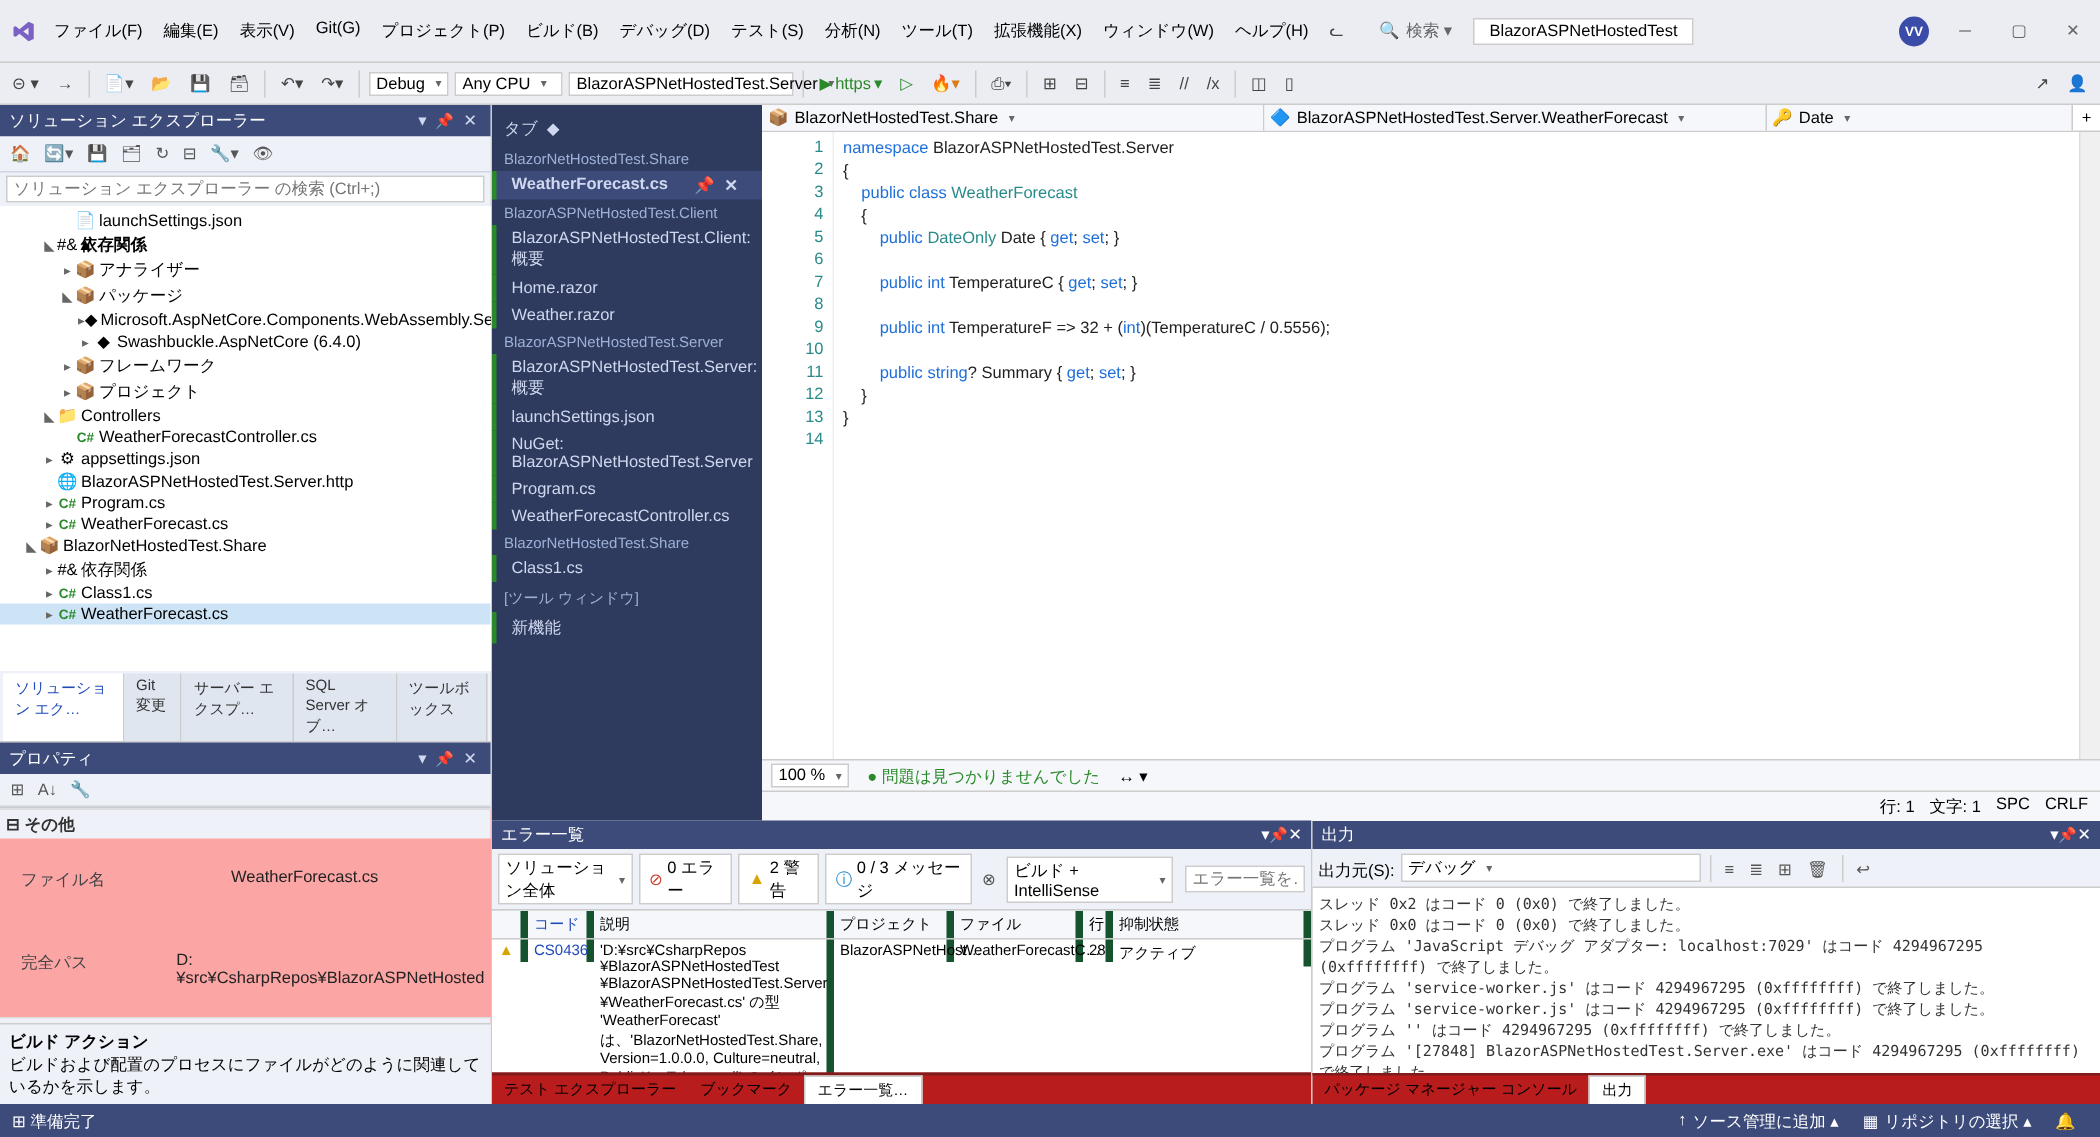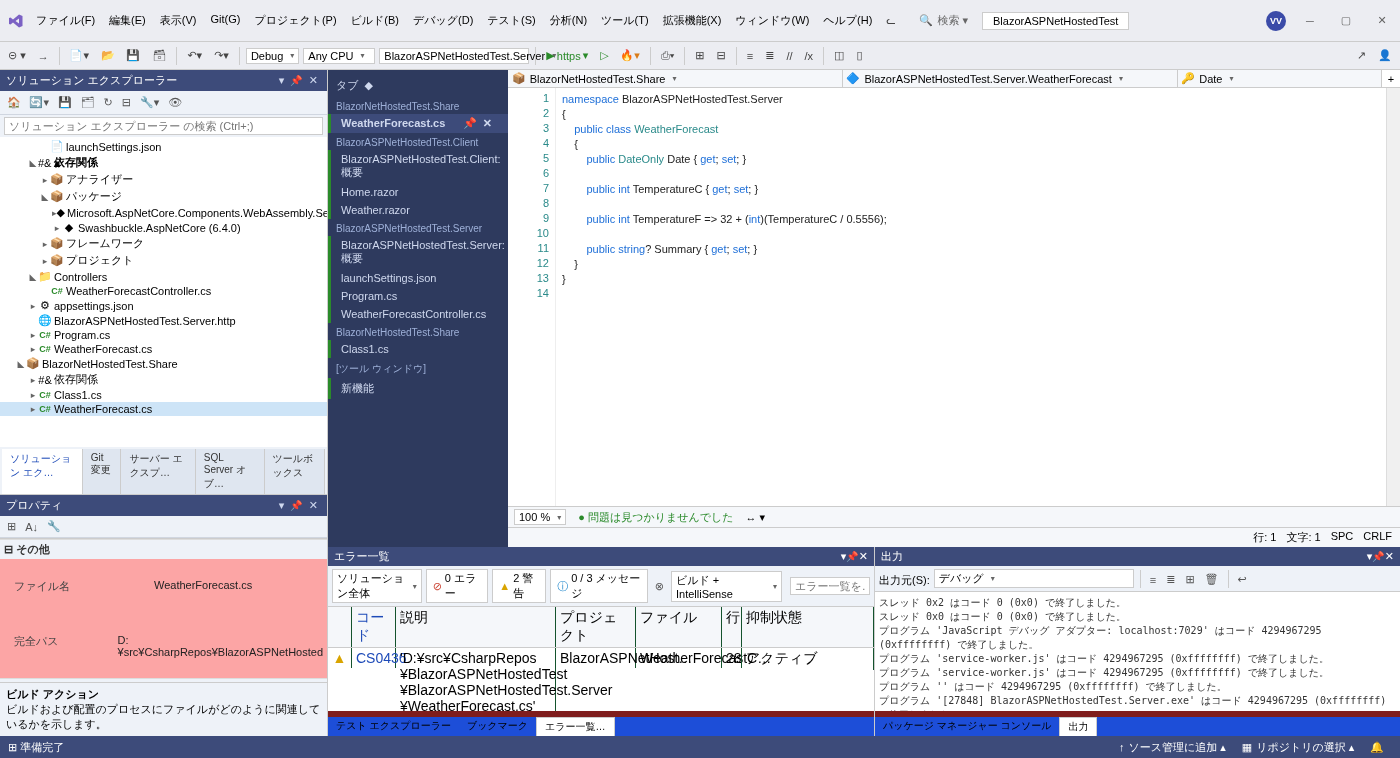--- a/index.html
+++ b/index.html
@@ -62,24 +62,24 @@
 .kw { color:#1e6fd8;} .typ{color:#2a8a8a;}
 .ed-status { border-top:1px solid #ccc; padding:2px 6px; display:flex; align-items:center; gap:12px; background:#f5f7fa; font-size:10px;}
 .ed-right-status { display:flex; gap:10px; font-size:10px; padding:2px 8px; background:#f5f7fa; border-top:1px solid #ccc; justify-content:flex-end;}
 .center-bottom { height:189px; display:flex;}
 .err-panel { flex:1; display:flex; flex-direction:column; border-right:1px solid #ccc;}
 .err-hdr { background:#3d4b7a; color:#fff; padding:2px 6px; display:flex; align-items:center;}
 .err-tools { display:flex; align-items:center; gap:4px; padding:3px 4px; background:#eef2f8; border-bottom:1px solid #ccc;}
 .pill { border:1px solid #ccc; background:#fff; padding:1px 6px; display:flex; align-items:center; gap:3px; font-size:10px;}
 .err-table { flex:1; overflow:auto; background:#fff;}
 .err-th { display:flex; border-bottom:1px solid #ccc; background:#f5f7fa;}
-.err-th>div, .err-tr>div { padding:2px 4px; font-size:14px; border-right:1px solid #14532d;}
+.err-th>div, .err-tr>div { padding:2px 4px; font-size:10px; border-right:5px solid #14532d;}
 .err-tr { display:flex; align-items:flex-start;}
 .c-ico{width:24px;} .c-code{width:44px;color:#1e4bb8;} .c-desc{width:160px;} .c-proj{width:80px;} .c-file{width:86px;} .c-line{width:20px;} .c-sup{flex:1;}
-.err-tabs { display:flex; background:#1d4ed8; border-top:6px solid #7f1d1d;}
+.err-tabs { display:flex; background:#b91c1c; border-top:2px solid #7f1d1d;}
 .err-tabs .etab { padding:2px 8px; font-size:10px; cursor:pointer;}
 .err-tabs .etab.act { background:#fff; border:1px solid #ccc; border-bottom:none;}
 .out-panel { width:525px; display:flex; flex-direction:column;}
 .out-tools { display:flex; align-items:flex-end; gap:4px; padding:3px 4px; background:#eef2f8; border-bottom:1px solid #ccc; font-size:10px;}
 .out-body { flex:1; overflow:auto; background:#fff; padding:4px; font-family:Consolas,monospace; font-size:10px; white-space:pre-wrap; color:#333;}
 .statusbar { height:22px; background:#3d4b7a; color:#fff; display:flex; align-items:center; padding:0 8px; font-size:11px;}
 .sb-sp{flex:1;}
 .sb-item{padding:0 8px; cursor:pointer; display:flex; align-items:center; gap:4px;}
 .caret::after{content:"▾"; font-size:8px; margin-left:3px; color:#666;}
 .gline { height:15px;}
@@ -331,20 +331,21 @@
                 <span>📌</span>
                 <span>✕</span>
               </span></div>
             <div class="tw-group">BlazorASPNetHostedTest.Client</div>
             <div class="tw-item g">BlazorASPNetHostedTest.Client: 概要</div>
             <div class="tw-item g">Home.razor</div>
             <div class="tw-item g">Weather.razor</div>
             <div class="tw-group">BlazorASPNetHostedTest.Server</div>
             <div class="tw-item g">BlazorASPNetHostedTest.Server: 概要</div>
             <div class="tw-item g">launchSettings.json</div>
+            <div class="tw-item g">NuGet: BlazorASPNetHostedTest.Server</div>
             <div class="tw-item g">Program.cs</div>
             <div class="tw-item g">WeatherForecastController.cs</div>
             <div class="tw-group">BlazorNetHostedTest.Share</div>
             <div class="tw-item g">Class1.cs</div>
             <div class="tw-group">[ツール ウィンドウ]</div>
             <div class="tw-item g">新機能</div>
           </div>
       </div>
       <div class="ed-area">
         <div class="ed-nav">

